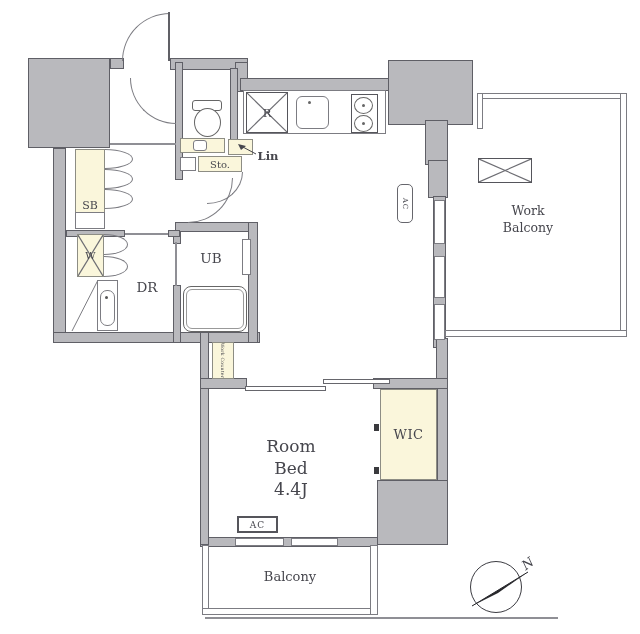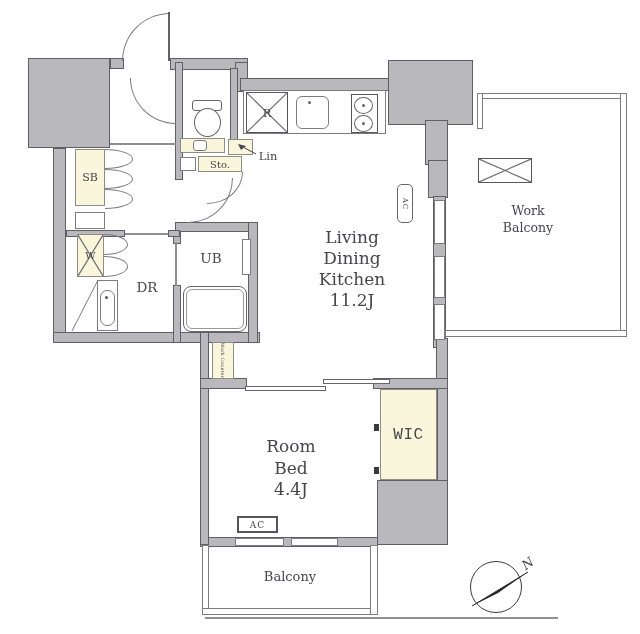--- a/index.html
+++ b/index.html
@@ -110,21 +110,21 @@
   <div class="fill" style="left:198px;top:156px;width:44px;height:16px;">
     <span class="boxlbl" style="font-size:10px;">Sto.</span>
   </div>
   <div class="wbox" style="left:180px;top:157px;width:16px;height:14px;"></div>
   <div class="fill" style="left:228px;top:139px;width:25px;height:16px;"></div>
   <svg style="position:absolute;left:237px;top:143px;" width="20" height="13" viewBox="0 0 20 13">
     <line x1="19" y1="11" x2="4" y2="3" stroke="#46464d" stroke-width="1"></line>
     <polygon points="1,1 9,3 4,7" fill="#46464d"></polygon>
   </svg>
 
-  <div class="fill" style="left:75px;top:149px;width:30px;height:57px;">
+  <div class="fill" style="left:75px;top:149px;width:30px;height:64px;align-items:flex-end;">
     <span class="boxlbl" style="font-size:11px;">SB</span>
   </div>
   <div class="wbox" style="left:75px;top:212px;width:30px;height:17px;"></div>
   <div class="fold" style="left:105px;top:149px;width:28px;height:20px;"></div>
   <div class="fold" style="left:105px;top:169px;width:28px;height:20px;"></div>
   <div class="fold" style="left:105px;top:189px;width:28px;height:20px;"></div>
 
   <div class="fill" style="left:77px;top:234px;width:27px;height:43px;">
     <svg class="x-svg" viewBox="0 0 100 100" preserveAspectRatio="none">
         <line x1="0" y1="0" x2="100" y2="100"></line>
@@ -148,57 +148,51 @@
   </div>
 
   <div class="fill" style="left:212px;top:342px;width:22px;height:37px;">
     <span class="boxlbl" style="font-size:4.5px;transform:rotate(90deg);white-space:nowrap;letter-spacing:0.3px;">Work Counter</span>
   </div>
 
   <div class="wbox" style="left:245px;top:386px;width:81px;height:5px;border-color:#66666c;"></div>
   <div class="wbox" style="left:323px;top:379px;width:67px;height:5px;border-color:#66666c;"></div>
 
   <div class="fill" style="left:380px;top:389px;width:57px;height:91px;">
-    <span class="boxlbl" style="font-size:16px;letter-spacing:0.5px;font-family:Liberation Mono, monospace;">WIC</span>
+    <span class="boxlbl" style="font-size:13px;letter-spacing:0.5px;">WIC</span>
   </div>
   <div class="dark" style="left:374px;top:424px;width:5px;height:7px;"></div>
   <div class="dark" style="left:374px;top:467px;width:5px;height:7px;"></div>
 
   <div class="arc tl" style="left:122px;top:13px;width:48px;height:48px;"></div>
   <div class="thin" style="left:168px;top:12px;width:2px;height:49px;background:#606066;"></div>
   <div class="arc bl" style="left:130px;top:78px;width:46px;height:46px;"></div>
   <div class="arc br" style="left:188px;top:178px;width:45px;height:45px;"></div>
   <div class="arc br" style="left:207px;top:172px;width:36px;height:32px;"></div>
 
   <div style="position:absolute;left:397px;top:184px;width:16px;height:39px;border:1px solid #66666c;border-radius:5px;background:#fff;display:flex;align-items:center;justify-content:center;box-sizing:border-box;">
     <span style="font-size:7px;transform:rotate(90deg);letter-spacing:1px;">AC</span>
   </div>
   <div style="position:absolute;left:237px;top:516px;width:41px;height:17px;border:2px solid #55555b;background:#fff;display:flex;align-items:center;justify-content:center;box-sizing:border-box;">
     <span style="font-size:9px;letter-spacing:1px;">AC</span>
   </div>
 
-  <div class="lbl" style="left:296px;top:227px;width:112px;font-size:17px;line-height:21px;">
-    <div>Living</div>
-    <div>Dining</div>
-    <div>Kitchen</div>
-    <div>11.2J</div>
-  </div>
   <div class="lbl" style="left:489px;top:202px;width:78px;font-size:12.5px;line-height:17px;">
     <div>Work</div>
     <div>Balcony</div>
   </div>
   <div class="lbl" style="left:241px;top:436px;width:100px;font-size:17px;line-height:21.5px;">
     <div>Room</div>
     <div>Bed</div>
     <div>4.4J</div>
   </div>
   <div class="lbl" style="left:252px;top:569px;width:76px;font-size:13px;">Balcony</div>
   <div class="lbl" style="left:131px;top:279px;width:32px;font-size:13.5px;">DR</div>
   <div class="lbl" style="left:195px;top:250px;width:32px;font-size:13.5px;">UB</div>
-  <div class="lbl" style="left:253px;top:149px;width:30px;font-size:11.5px;">Lin</div>
+  <div class="lbl" style="left:253px;top:149px;width:30px;font-size:11.5px;font-weight:bold;">Lin</div>
 
   <div style="position:absolute;left:470px;top:561px;width:52px;height:52px;border:1.5px solid #3c3c42;border-radius:50%;background:#fff;box-sizing:border-box;"></div>
   <svg style="position:absolute;left:466px;top:560px;" width="70" height="50" viewBox="0 0 70 50">
     <line x1="6" y1="46" x2="62" y2="12" stroke="#26262a" stroke-width="1"></line>
     <polygon points="6,46 62,12 32,33" fill="#26262a"></polygon>
   </svg>
   <div class="lbl" style="left:519px;top:556px;width:18px;font-size:13px;font-style:italic;transform:rotate(-36deg);">N</div>
 
 </div>
 

